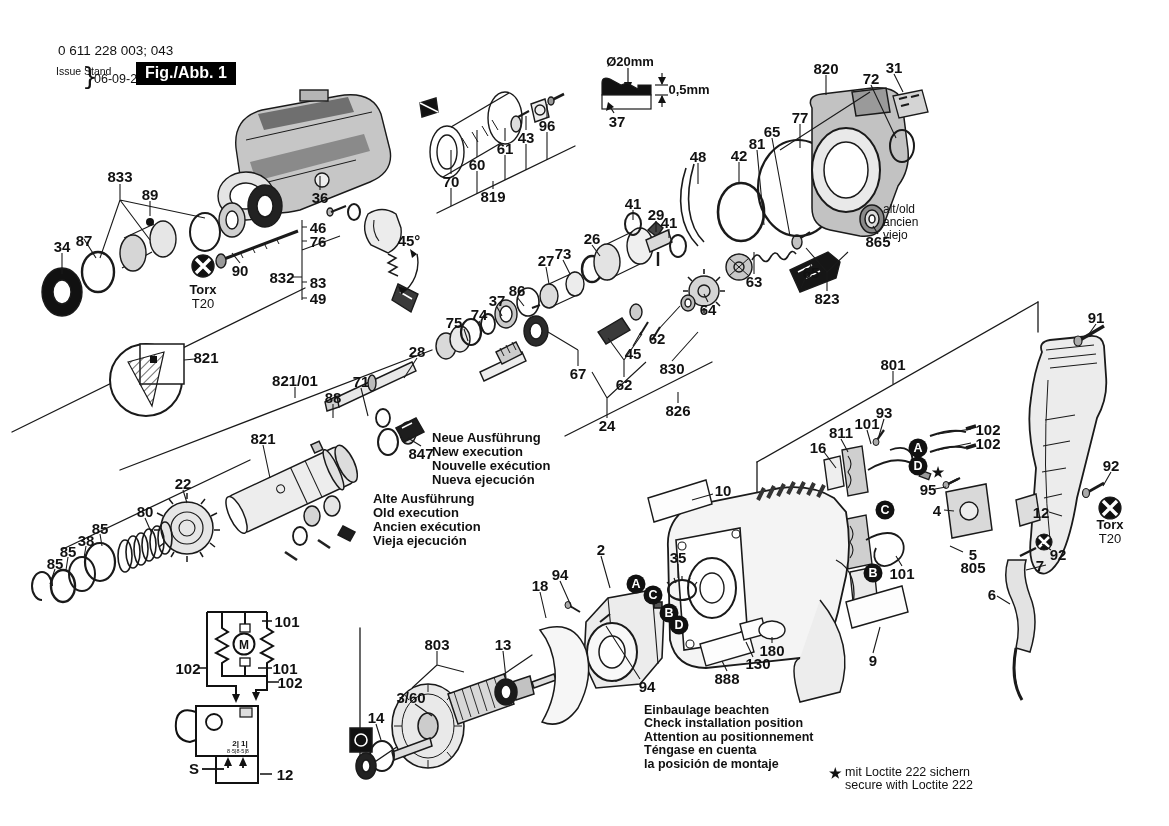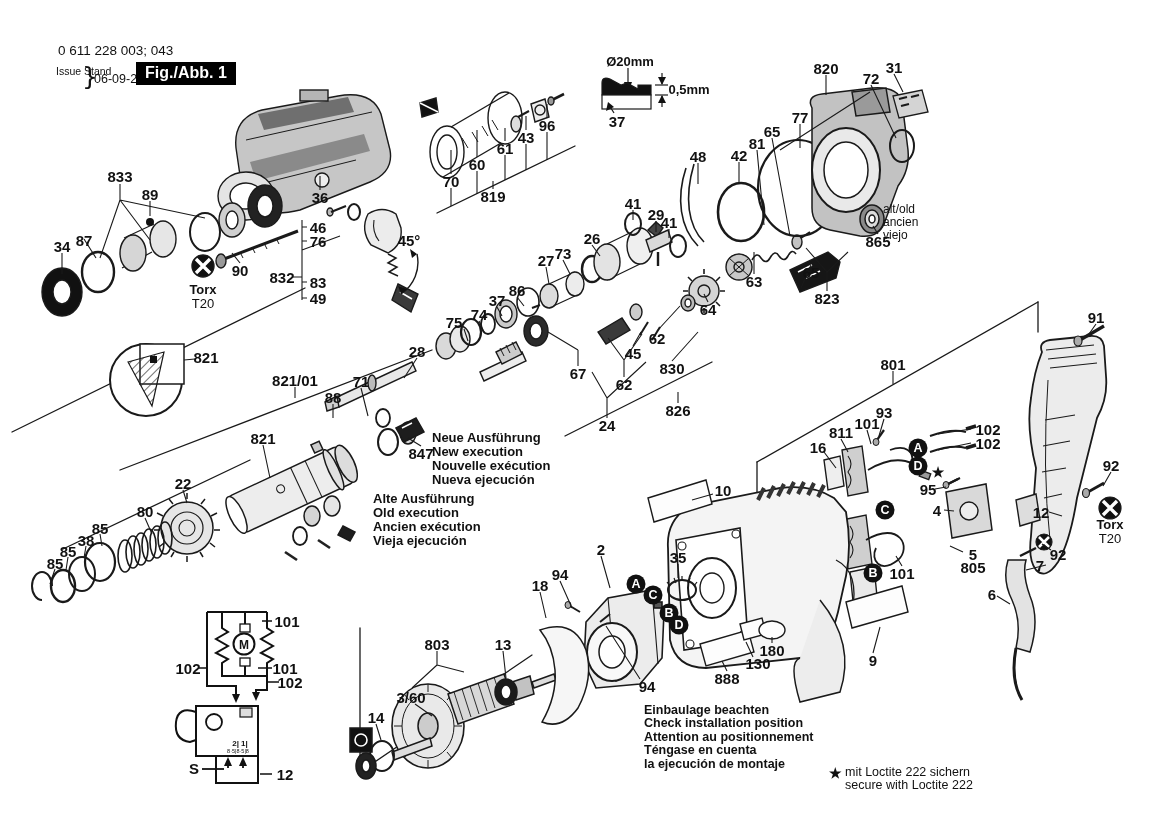--- a/index.html
+++ b/index.html
@@ -429,21 +429,21 @@
 Ancien exécution
 Vieja ejecución</div>
 <div class="note bold" style="left:432px;top:431px;font-size:13px;">Neue Ausführung
 New execution
 Nouvelle exécution
 Nueva ejecución</div>
 <div class="note bold" style="left:644px;top:704px;font-size:12.5px;">Einbaulage beachten
 Check installation position
 Attention au positionnement
 Téngase en cuenta
-la ejecución de montaje</div>
+la posición de montaje</div>
 <div class="star" style="left:829px;top:765px;">★</div>
 <div class="note" style="left:845px;top:766px;font-size:12.5px;">mit Loctite 222 sichern
 secure with Loctite 222</div>
 <div class="note" style="left:883px;top:203px;font-size:12px;">alt/old
 ancien
 viejo</div>
 
 <div id="labels">
       <div class="plabel" style="left: 120px; top: 176px;">833</div>
       <div class="plabel" style="left: 150px; top: 194px;">89</div>

